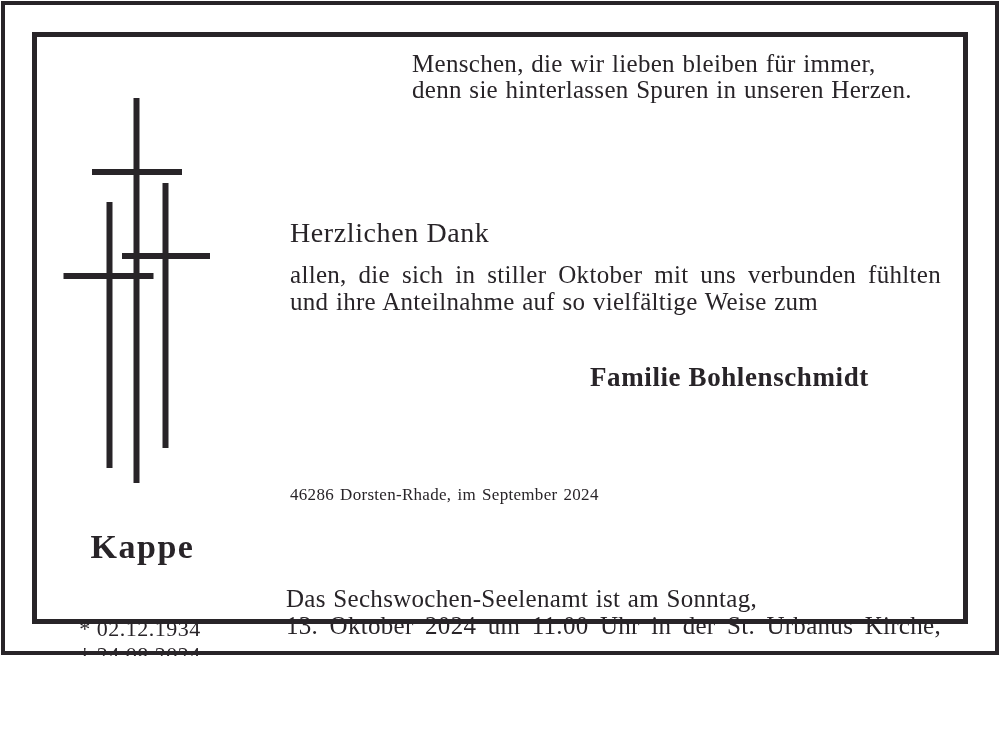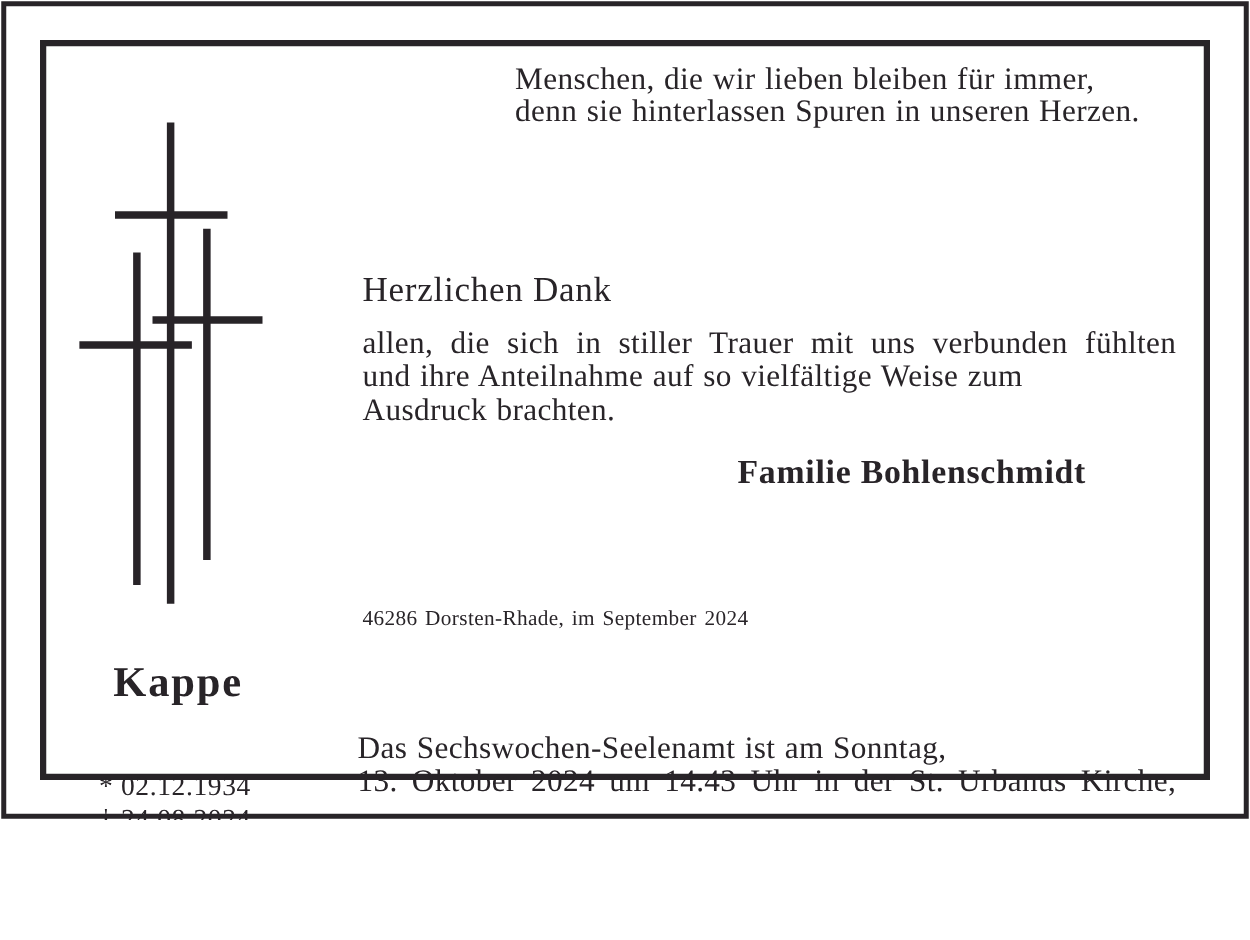--- a/index.html
+++ b/index.html
@@ -131,38 +131,37 @@
   </svg>
 
   <div class="quote">
     <div>Menschen, die wir lieben bleiben für immer,</div>
     <div>denn sie hinterlassen Spuren in unseren Herzen.</div>
   </div>
 
   <h1 class="thanks-heading">Herzlichen Dank</h1>
 
   <div class="thanks-body">
-    <div class="just">allen, die sich in stiller Trauer mit uns verbunden fühlten</div>
+    <div class="just">allen, die sich in stiller Oktober mit uns verbunden fühlten</div>
     <div>und ihre Anteilnahme auf so vielfältige Weise zum</div>
-    <div>Ausdruck brachten.</div>
   </div>
 
   <div class="family">
     <div>Familie Bohlenschmidt</div>
   </div>
 
   <div class="dateline">46286 Dorsten-Rhade, im September 2024</div>
 
   <div class="deceased">
     <div>Kappe</div>
   </div>
 
   <div class="dates">
     <div>* 02.12.1934</div>
     <div>† 24.08.2024</div>
   </div>
 
   <div class="service">
     <div>Das Sechswochen-Seelenamt ist am Sonntag,</div>
-    <div class="just">13. Oktober 2024 um 14.43 Uhr in der St. Urbanus Kirche,</div>
+    <div class="just">13. Oktober 2024 um 11.00 Uhr in der St. Urbanus Kirche,</div>
   </div>
 
 </div>
 
 </body></html>

